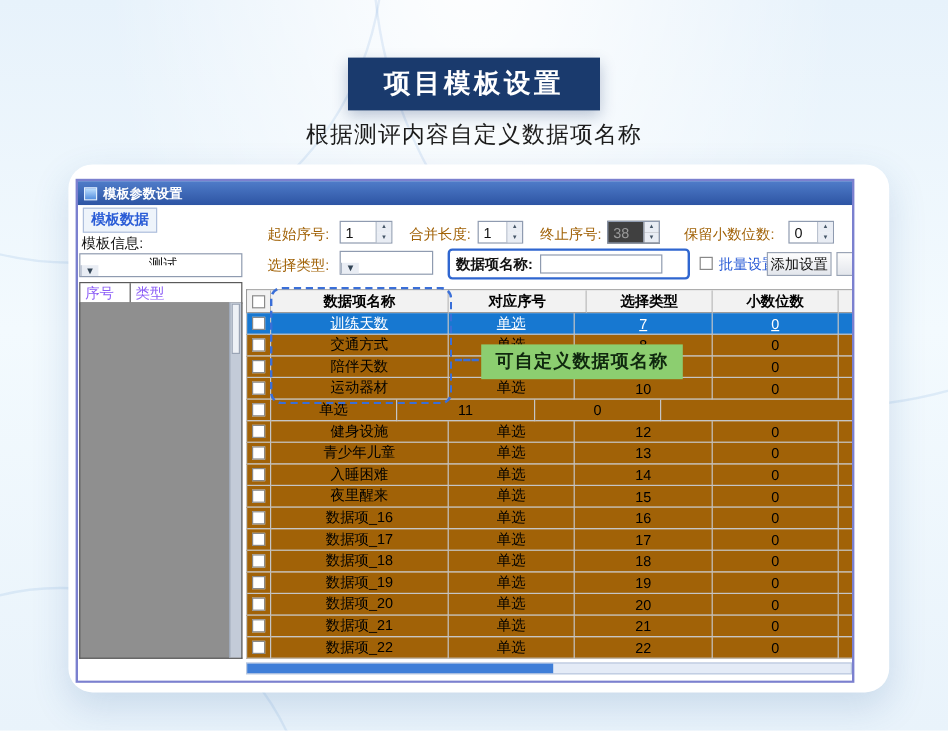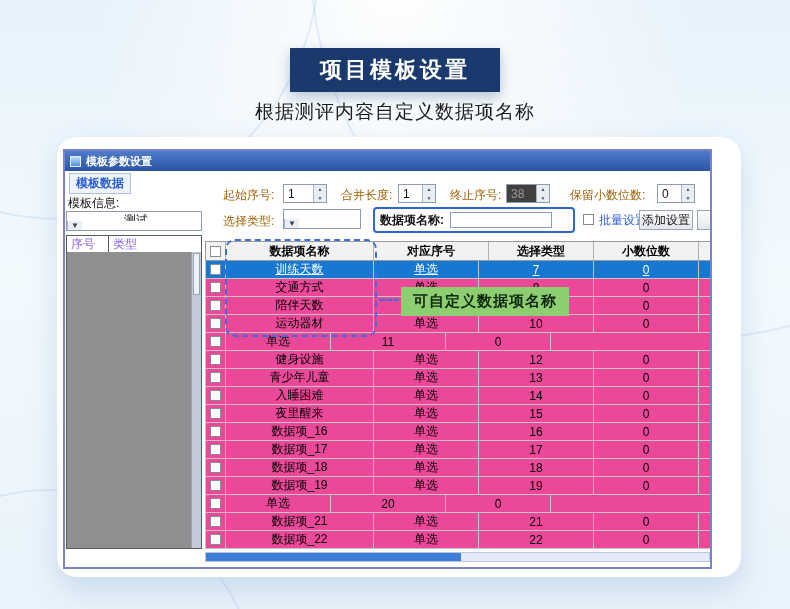--- a/index.html
+++ b/index.html
@@ -67,21 +67,21 @@
   .check { width:11px; height:11px; border:1px solid #888; background:#fff; display:inline-block; }
   .batch-label { position:absolute; left:534px; top:41px; font-size:12px; color:#2a5cd6; }
   .btn { position:absolute; top:39px; height:20px; background:linear-gradient(#fdfdfd,#e3e6ec);
     border:1px solid #9aa4b5; font-size:12px; color:#111; text-align:center; line-height:18px;
     white-space:nowrap; overflow:hidden; }
 
   
   .thead { position:absolute; left:140px; top:70px; width:505px; height:20px; display:flex;
     border-top:1px solid #9a9a9a; border-left:1px solid #9a9a9a; }
   .tbody { position:absolute; left:140px; top:90px; width:505px; }
-  .tr { display:flex; height:18px; border-left:1px solid #c5c5c5; background:#ec4899; }
+  .tr { display:flex; height:18px; border-left:1px solid #c5c5c5; background:#a16207; }
   .tr.sel { background:#1778d1; color:#fff;text-decoration:underline; }
   .th, .td { display:flex; align-items:center; justify-content:center; font-size:12px;
     border-right:1px solid #c5c5c5; border-bottom:1px solid #c5c5c5; overflow:hidden; white-space:nowrap; }
   .th { background:#f2f2f2; font-weight:bold; color:#000; border-right:1px solid #b2b2b2; border-bottom:1px solid #9a9a9a; }
   .w-cb { width:20px; flex:0 0 auto; } .w-name { width:148px; flex:0 0 auto; }
   .w-type { width:105px; flex:0 0 auto; } .w-serial { width:115px; flex:0 0 auto; }
   .w-dec { width:105px; flex:0 0 auto; } .w-part { flex:1; border-right:none; }
   .cbx { width:11px; height:11px; background:#fff; border:1px solid #8a8a8a; display:inline-block; }
   .hscroll { position:absolute; left:140px; top:381px; width:505px; height:10px;
     background:#e4ebf7; border:1px solid #b9c7de; }
@@ -314,20 +314,21 @@
               <div class="td w-name">数据项_19</div>
               <div class="td w-type">单选</div>
               <div class="td w-serial">19</div>
               <div class="td w-dec">0</div>
               <div class="td w-part"></div>
             </div>
             <div class="tr">
               <div class="td w-cb">
                 <span class="cbx"></span>
               </div>
+              <div class="td w-name">数据项_20</div>
               <div class="td w-type">单选</div>
               <div class="td w-serial">20</div>
               <div class="td w-dec">0</div>
               <div class="td w-part"></div>
             </div>
             <div class="tr">
               <div class="td w-cb">
                 <span class="cbx"></span>
               </div>
               <div class="td w-name">数据项_21</div>

